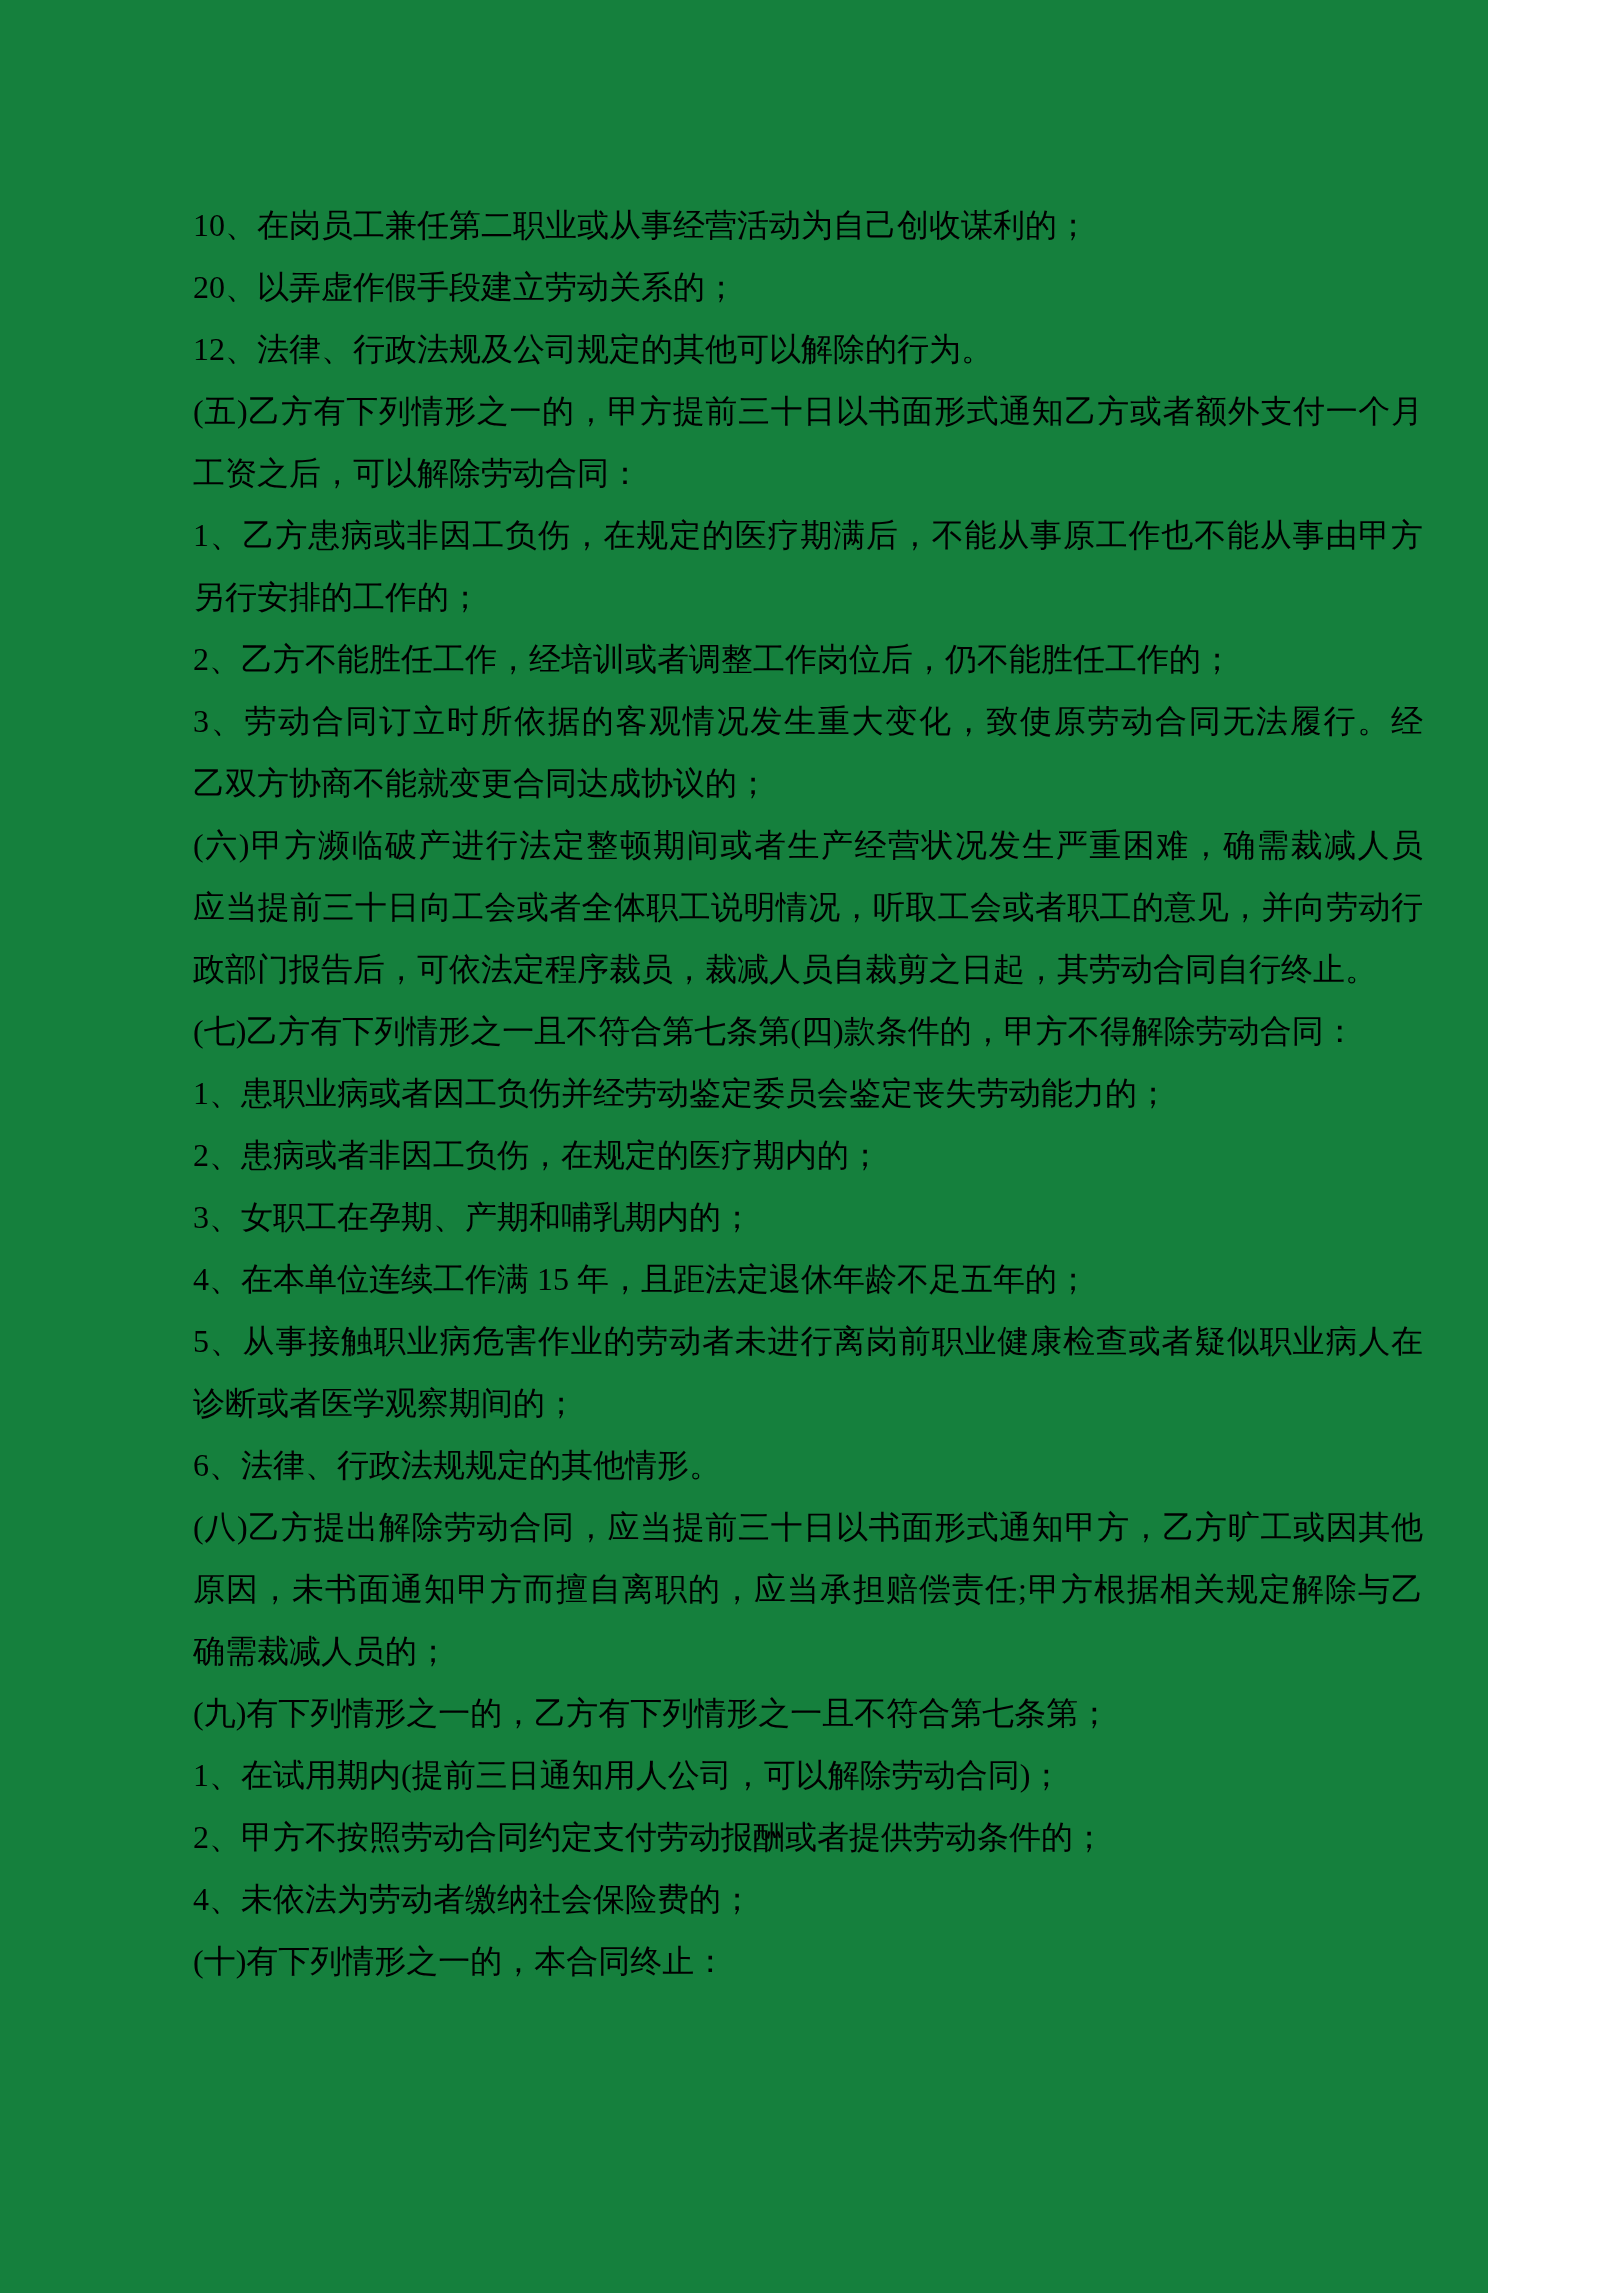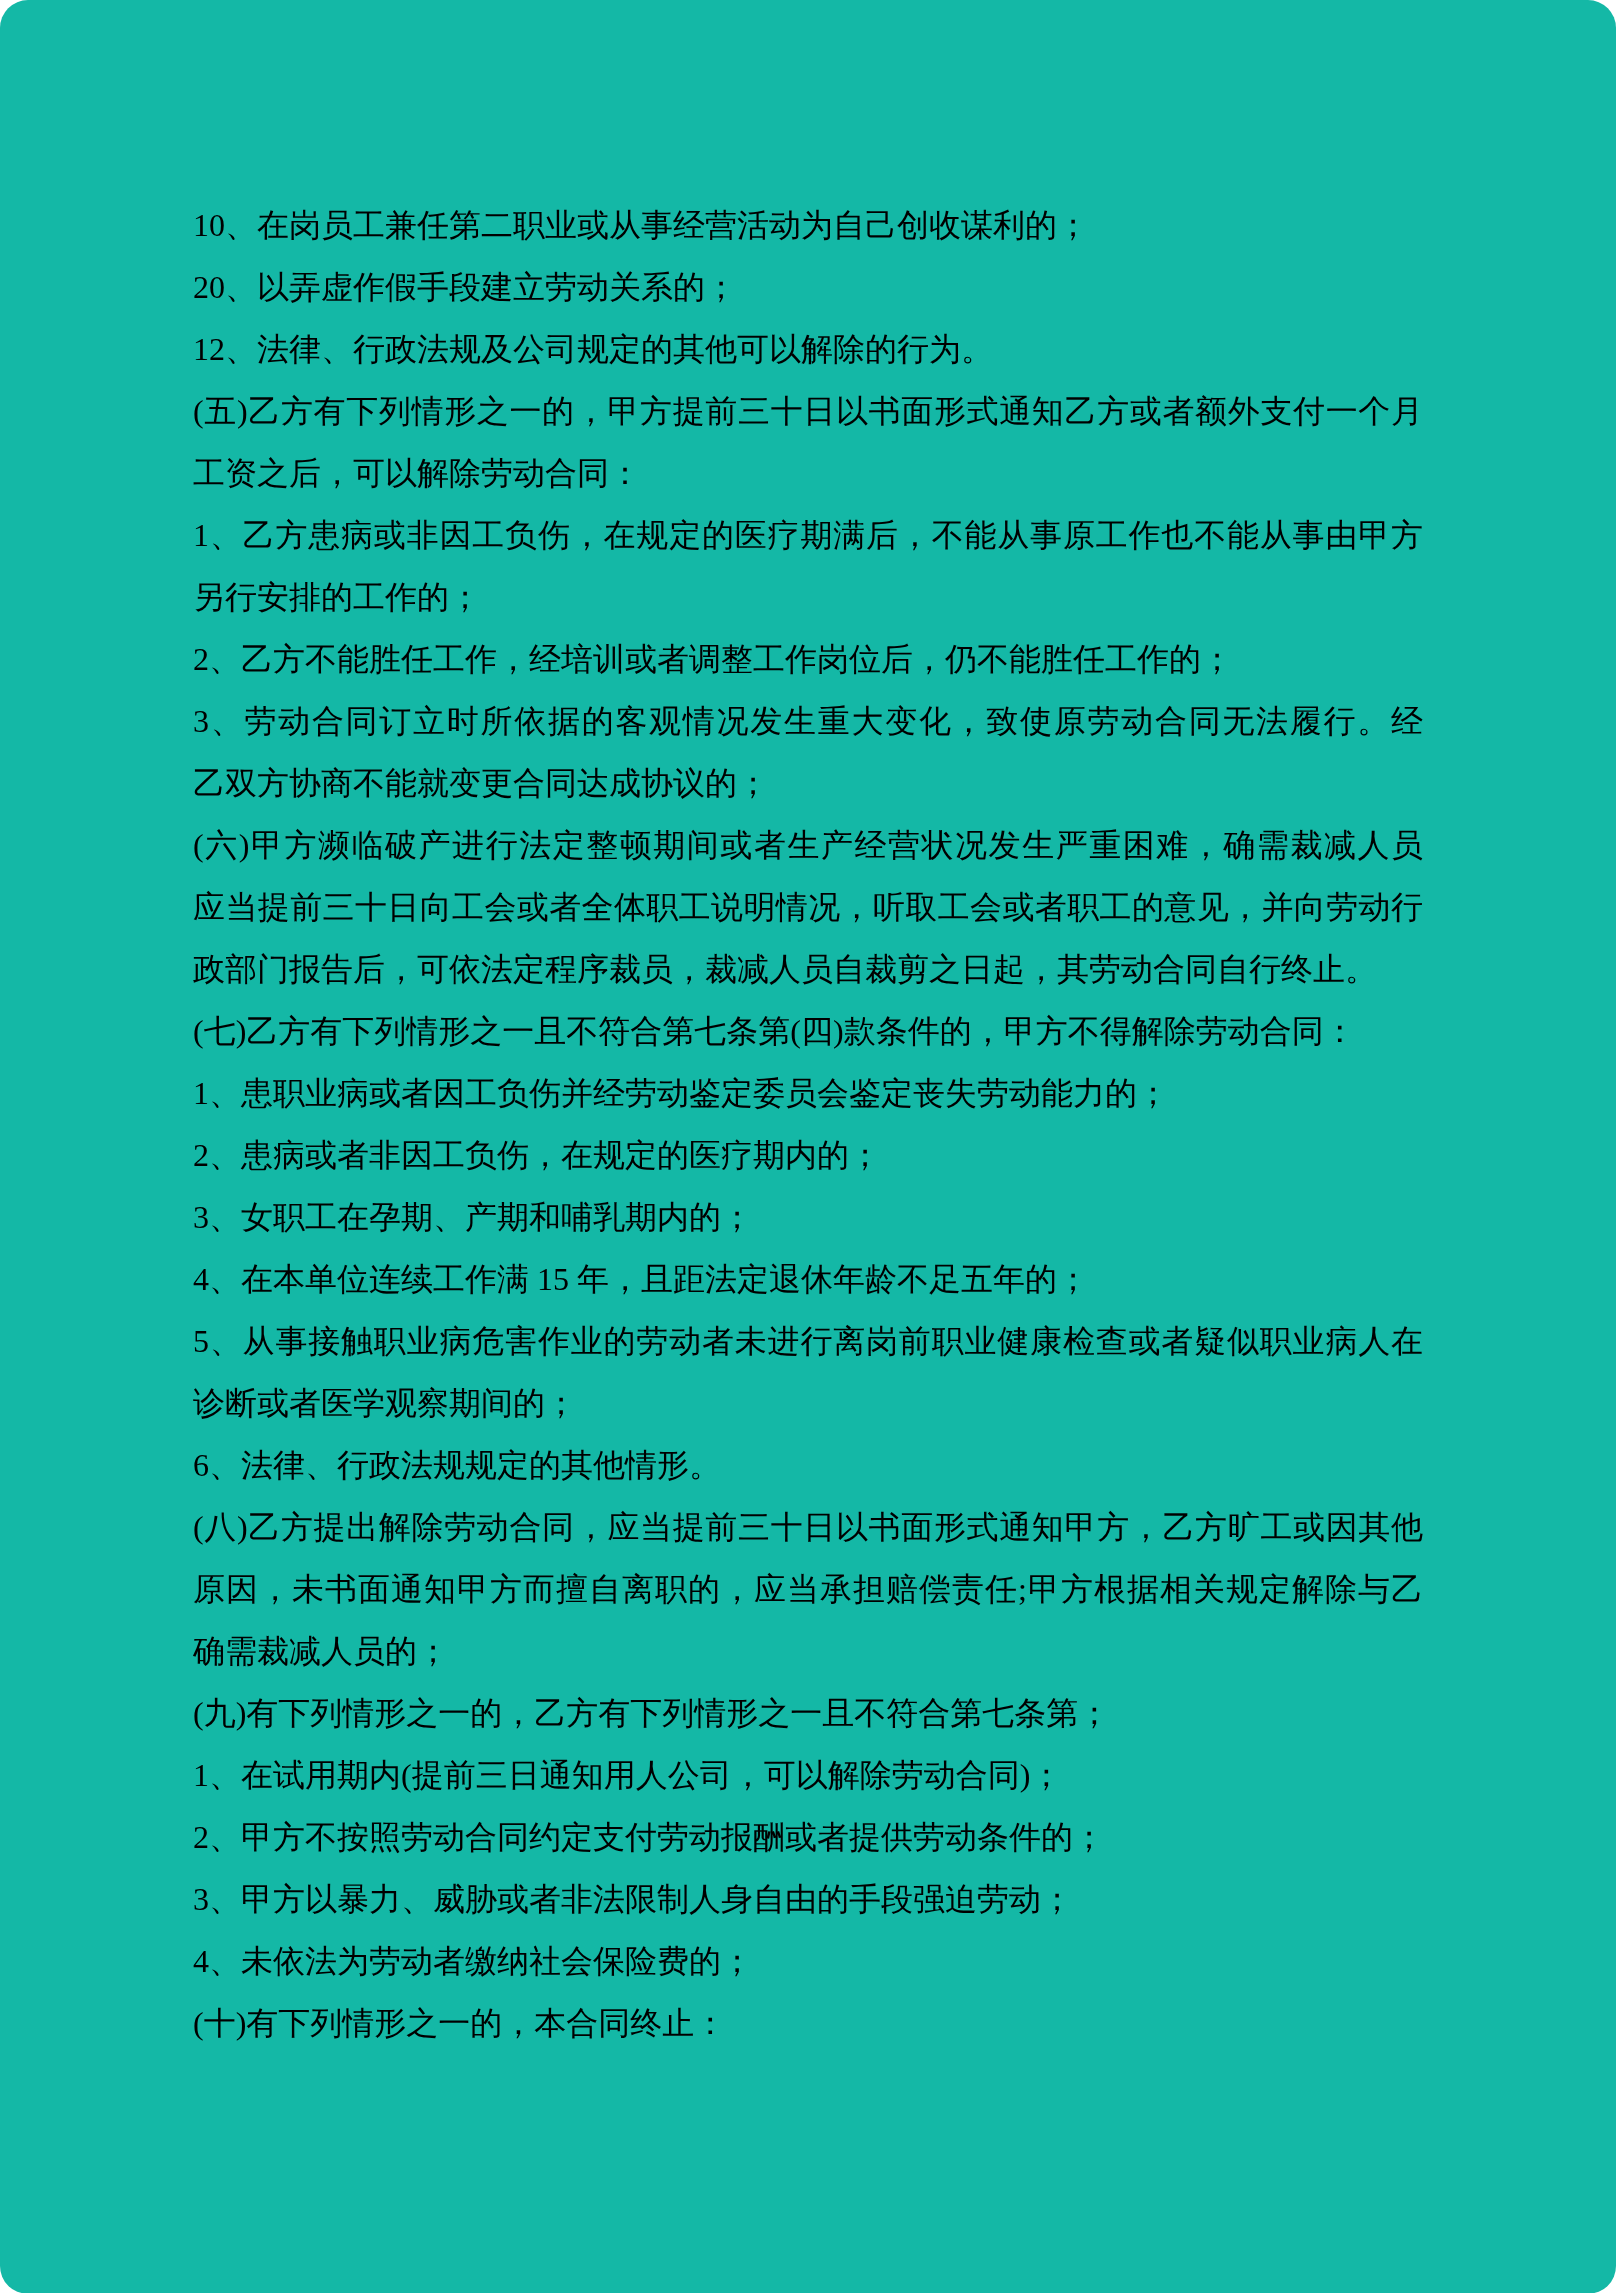--- a/index.html
+++ b/index.html
@@ -2,27 +2,26 @@
 <html style="font-size:14.5px"><head>
 <meta charset="utf-8">
 <style>
   html, body {
     margin: 0;
     padding: 0;
     background: #ffffff;
   }
   .page {
     position: relative;
-    width: 1616px;
+    width: 1488px;
     height: 2294px;
-    background: #14b8a6;
+    background: #15803d;
     color: #000000;
     font-family: "Liberation Serif", "DejaVu Serif", serif;
     overflow: hidden;
-    border-radius: 28px;
   }
   .content {
     position: absolute;
     left: 193px;
     top: 194px;
     width: 1230px;
   }
   .line {
     font-size: 32px;
     height: 62px;
@@ -70,18 +69,17 @@
     <div class="line">4、在本单位连续工作满 15 年，且距法定退休年龄不足五年的；</div>
     <div class="line stretch">5、从事接触职业病危害作业的劳动者未进行离岗前职业健康检查或者疑似职业病人在</div>
     <div class="line">诊断或者医学观察期间的；</div>
     <div class="line">6、法律、行政法规规定的其他情形。</div>
     <div class="line stretch">(八)乙方提出解除劳动合同，应当提前三十日以书面形式通知甲方，乙方旷工或因其他</div>
     <div class="line stretch">原因，未书面通知甲方而擅自离职的，应当承担赔偿责任;甲方根据相关规定解除与乙</div>
     <div class="line">确需裁减人员的；</div>
     <div class="line">(九)有下列情形之一的，乙方有下列情形之一且不符合第七条第；</div>
     <div class="line">1、在试用期内(提前三日通知用人公司，可以解除劳动合同)；</div>
     <div class="line">2、甲方不按照劳动合同约定支付劳动报酬或者提供劳动条件的；</div>
-    <div class="line">3、甲方以暴力、威胁或者非法限制人身自由的手段强迫劳动；</div>
     <div class="line">4、未依法为劳动者缴纳社会保险费的；</div>
     <div class="line">(十)有下列情形之一的，本合同终止：</div>
   </div>
 </div>
 
 
 </body></html>

